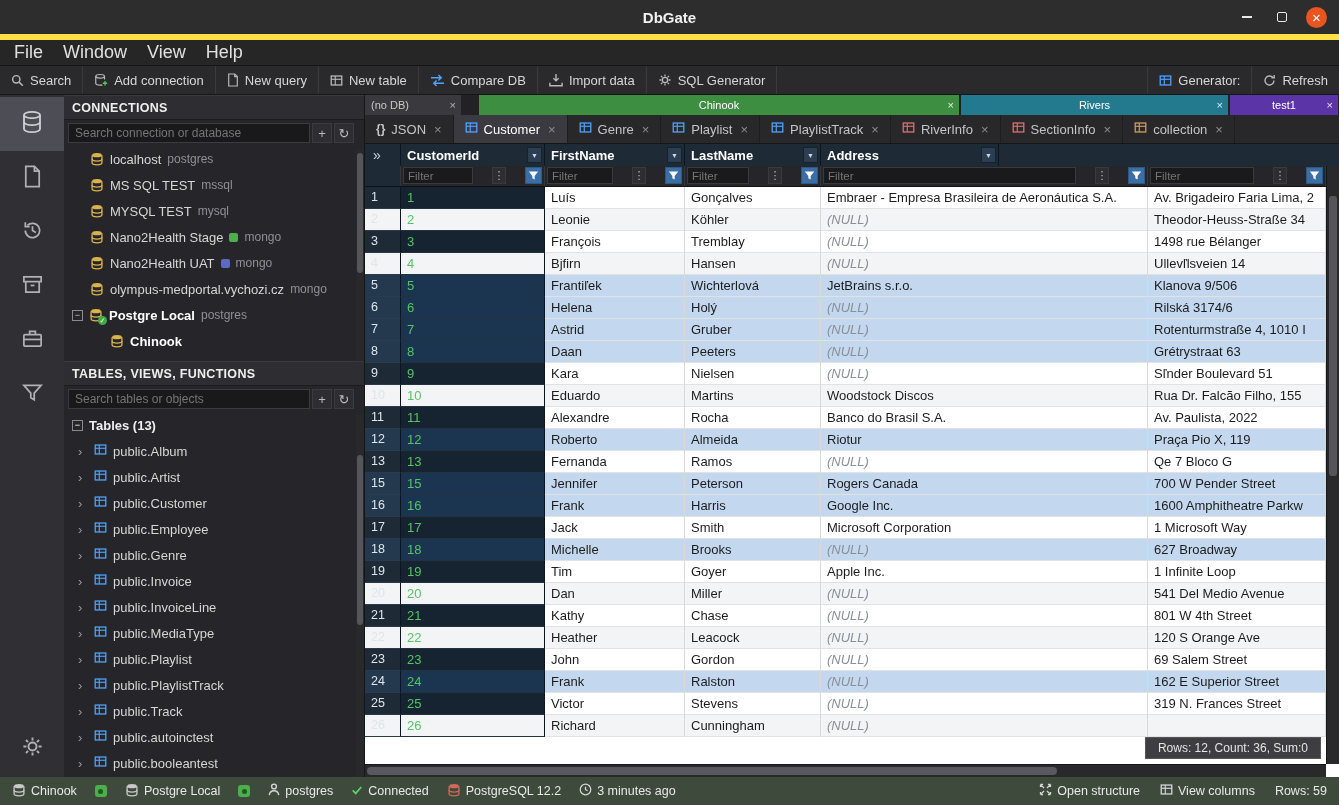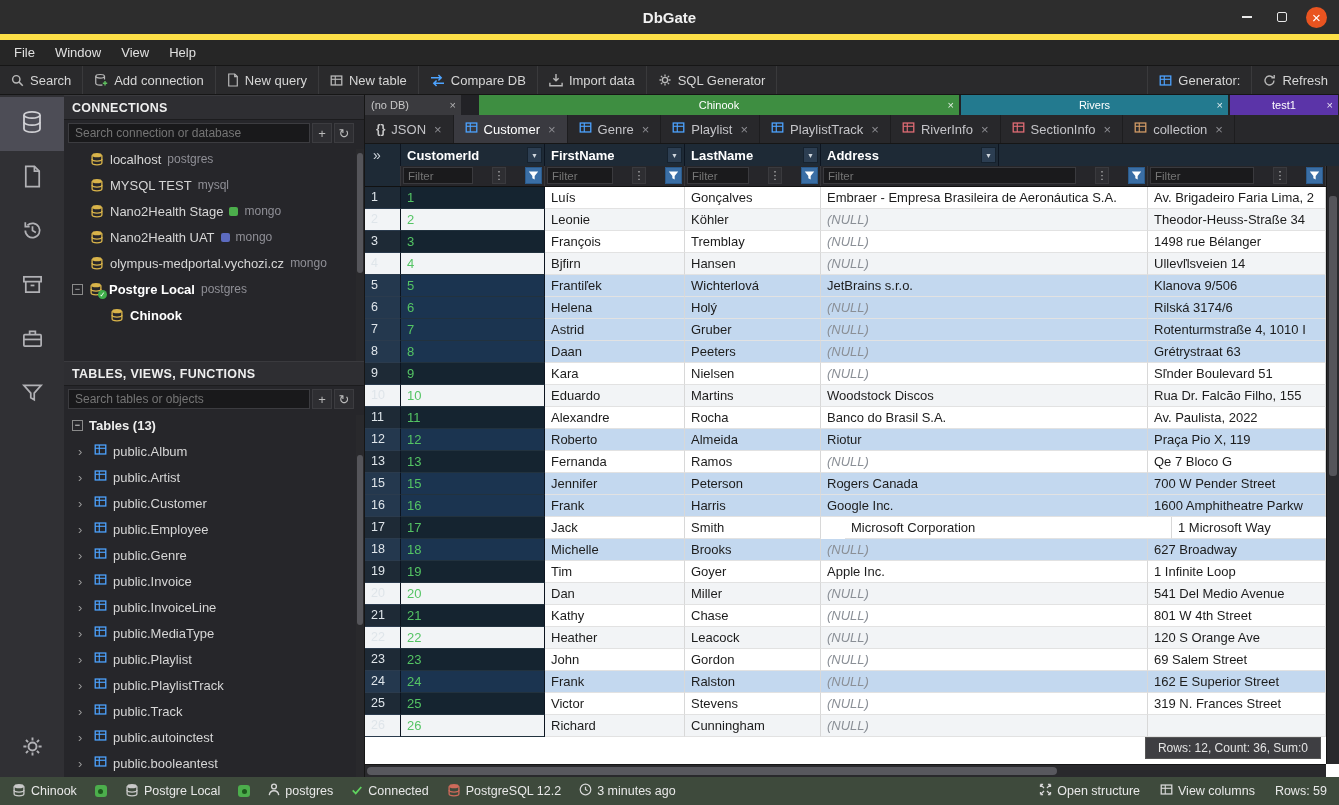--- a/index.html
+++ b/index.html
@@ -11,21 +11,21 @@
 .titlebar{height:40px;background:#2d2d2d;display:flex;align-items:center;position:relative;border-bottom:6px solid #fde047;flex:none}
 .titlebar-title{position:absolute;left:0;right:0;text-align:center;font-weight:bold;font-size:15px;color:#f2f2f2}
 .window-controls{margin-left:auto;display:flex;gap:14px;padding-right:12px;align-items:center;z-index:2}
 .wc-btn{width:21px;height:21px;display:flex;align-items:center;justify-content:center;cursor:pointer}
 .wc-min{width:10px;height:2px;background:#e8e8e8;display:block}
 .wc-max{width:10px;height:10px;border:1.5px solid #e8e8e8;display:block;border-radius:2px}
 .wc-close{background:#E95420;border-radius:50%;color:#fff;font-size:15px;line-height:1}
 
 
 .menubar{height:26px;background:#262626;display:flex;align-items:center;padding-left:4px;border-bottom:1px solid #161616;flex:none}
-.menu-item{padding:0 10px;font-size:13px;color:#e0e0e0;cursor:pointer}
+.menu-item{padding:0 10px;font-size:18px;color:#e0e0e0;cursor:pointer}
 
 
 .toolbar{height:29px;background:#2a2a2c;display:flex;align-items:stretch;border-bottom:1px solid #161616;font-size:13px;flex:none}
 .toolbar-left{display:flex}
 .toolbar-right{margin-left:auto;display:flex}
 .tb-item{display:flex;align-items:center;gap:6px;padding:0 11px;border-right:1px solid #3a3a3c;color:#d6d6d6;cursor:pointer;white-space:nowrap}
 .toolbar-right .tb-item{border-right:none;border-left:1px solid #3a3a3c}
 .tb-icon{display:flex;align-items:center}
 
 
@@ -302,20 +302,31 @@
               <span class="conn-engine">postgres</span>
             </div>
             <div class="conn-item">
               <span class="conn-icon">
                 <svg width="14" height="14" viewBox="0 0 16 16">
                   <ellipse cx="8" cy="3.6" rx="5.6" ry="2.4" fill="#d9b44a"></ellipse>
                   <path d="M2.4 3.6v8.8c0 1.3 2.5 2.4 5.6 2.4s5.6-1.1 5.6-2.4V3.6" fill="none" stroke="#d9b44a" stroke-width="1.5"></path>
                   <path d="M2.4 8c0 1.3 2.5 2.4 5.6 2.4S13.6 9.3 13.6 8" fill="none" stroke="#d9b44a" stroke-width="1.5"></path>
                 </svg>
               </span>
+              <span class="conn-name">MS SQL TEST</span>
+              <span class="conn-engine">mssql</span>
+            </div>
+            <div class="conn-item">
+              <span class="conn-icon">
+                <svg width="14" height="14" viewBox="0 0 16 16">
+                  <ellipse cx="8" cy="3.6" rx="5.6" ry="2.4" fill="#d9b44a"></ellipse>
+                  <path d="M2.4 3.6v8.8c0 1.3 2.5 2.4 5.6 2.4s5.6-1.1 5.6-2.4V3.6" fill="none" stroke="#d9b44a" stroke-width="1.5"></path>
+                  <path d="M2.4 8c0 1.3 2.5 2.4 5.6 2.4S13.6 9.3 13.6 8" fill="none" stroke="#d9b44a" stroke-width="1.5"></path>
+                </svg>
+              </span>
               <span class="conn-name">MYSQL TEST</span>
               <span class="conn-engine">mysql</span>
             </div>
             <div class="conn-item">
               <span class="conn-icon">
                 <svg width="14" height="14" viewBox="0 0 16 16">
                   <ellipse cx="8" cy="3.6" rx="5.6" ry="2.4" fill="#d9b44a"></ellipse>
                   <path d="M2.4 3.6v8.8c0 1.3 2.5 2.4 5.6 2.4s5.6-1.1 5.6-2.4V3.6" fill="none" stroke="#d9b44a" stroke-width="1.5"></path>
                   <path d="M2.4 8c0 1.3 2.5 2.4 5.6 2.4S13.6 9.3 13.6 8" fill="none" stroke="#d9b44a" stroke-width="1.5"></path>
                 </svg>
@@ -787,21 +798,21 @@
               <div class="cell" style="width: 140px;">Frank</div>
               <div class="cell" style="width: 136px;">Harris</div>
               <div class="cell" style="width: 327px;">Google Inc.</div>
               <div class="cell" style="width: 178px;">1600 Amphitheatre Parkw</div>
             </div>
             <div class="g-row">
               <div class="cell numc" style="width: 36px;">17</div>
               <div class="cell idc" style="width: 144px;">17</div>
               <div class="cell" style="width: 140px;">Jack</div>
               <div class="cell" style="width: 136px;">Smith</div>
-              <div class="cell" style="width: 327px; margin-left: 24px;">Microsoft Corporation</div>
+              <div class="cell" style="width: 327px;">Microsoft Corporation</div>
               <div class="cell" style="width: 178px;">1 Microsoft Way</div>
             </div>
             <div class="g-row sel">
               <div class="cell numc" style="width: 36px;">18</div>
               <div class="cell idc" style="width: 144px;">18</div>
               <div class="cell" style="width: 140px;">Michelle</div>
               <div class="cell" style="width: 136px;">Brooks</div>
               <div class="cell" style="width: 327px;"><span class="null">(NULL)</span></div>
               <div class="cell" style="width: 178px;">627 Broadway</div>
             </div>

